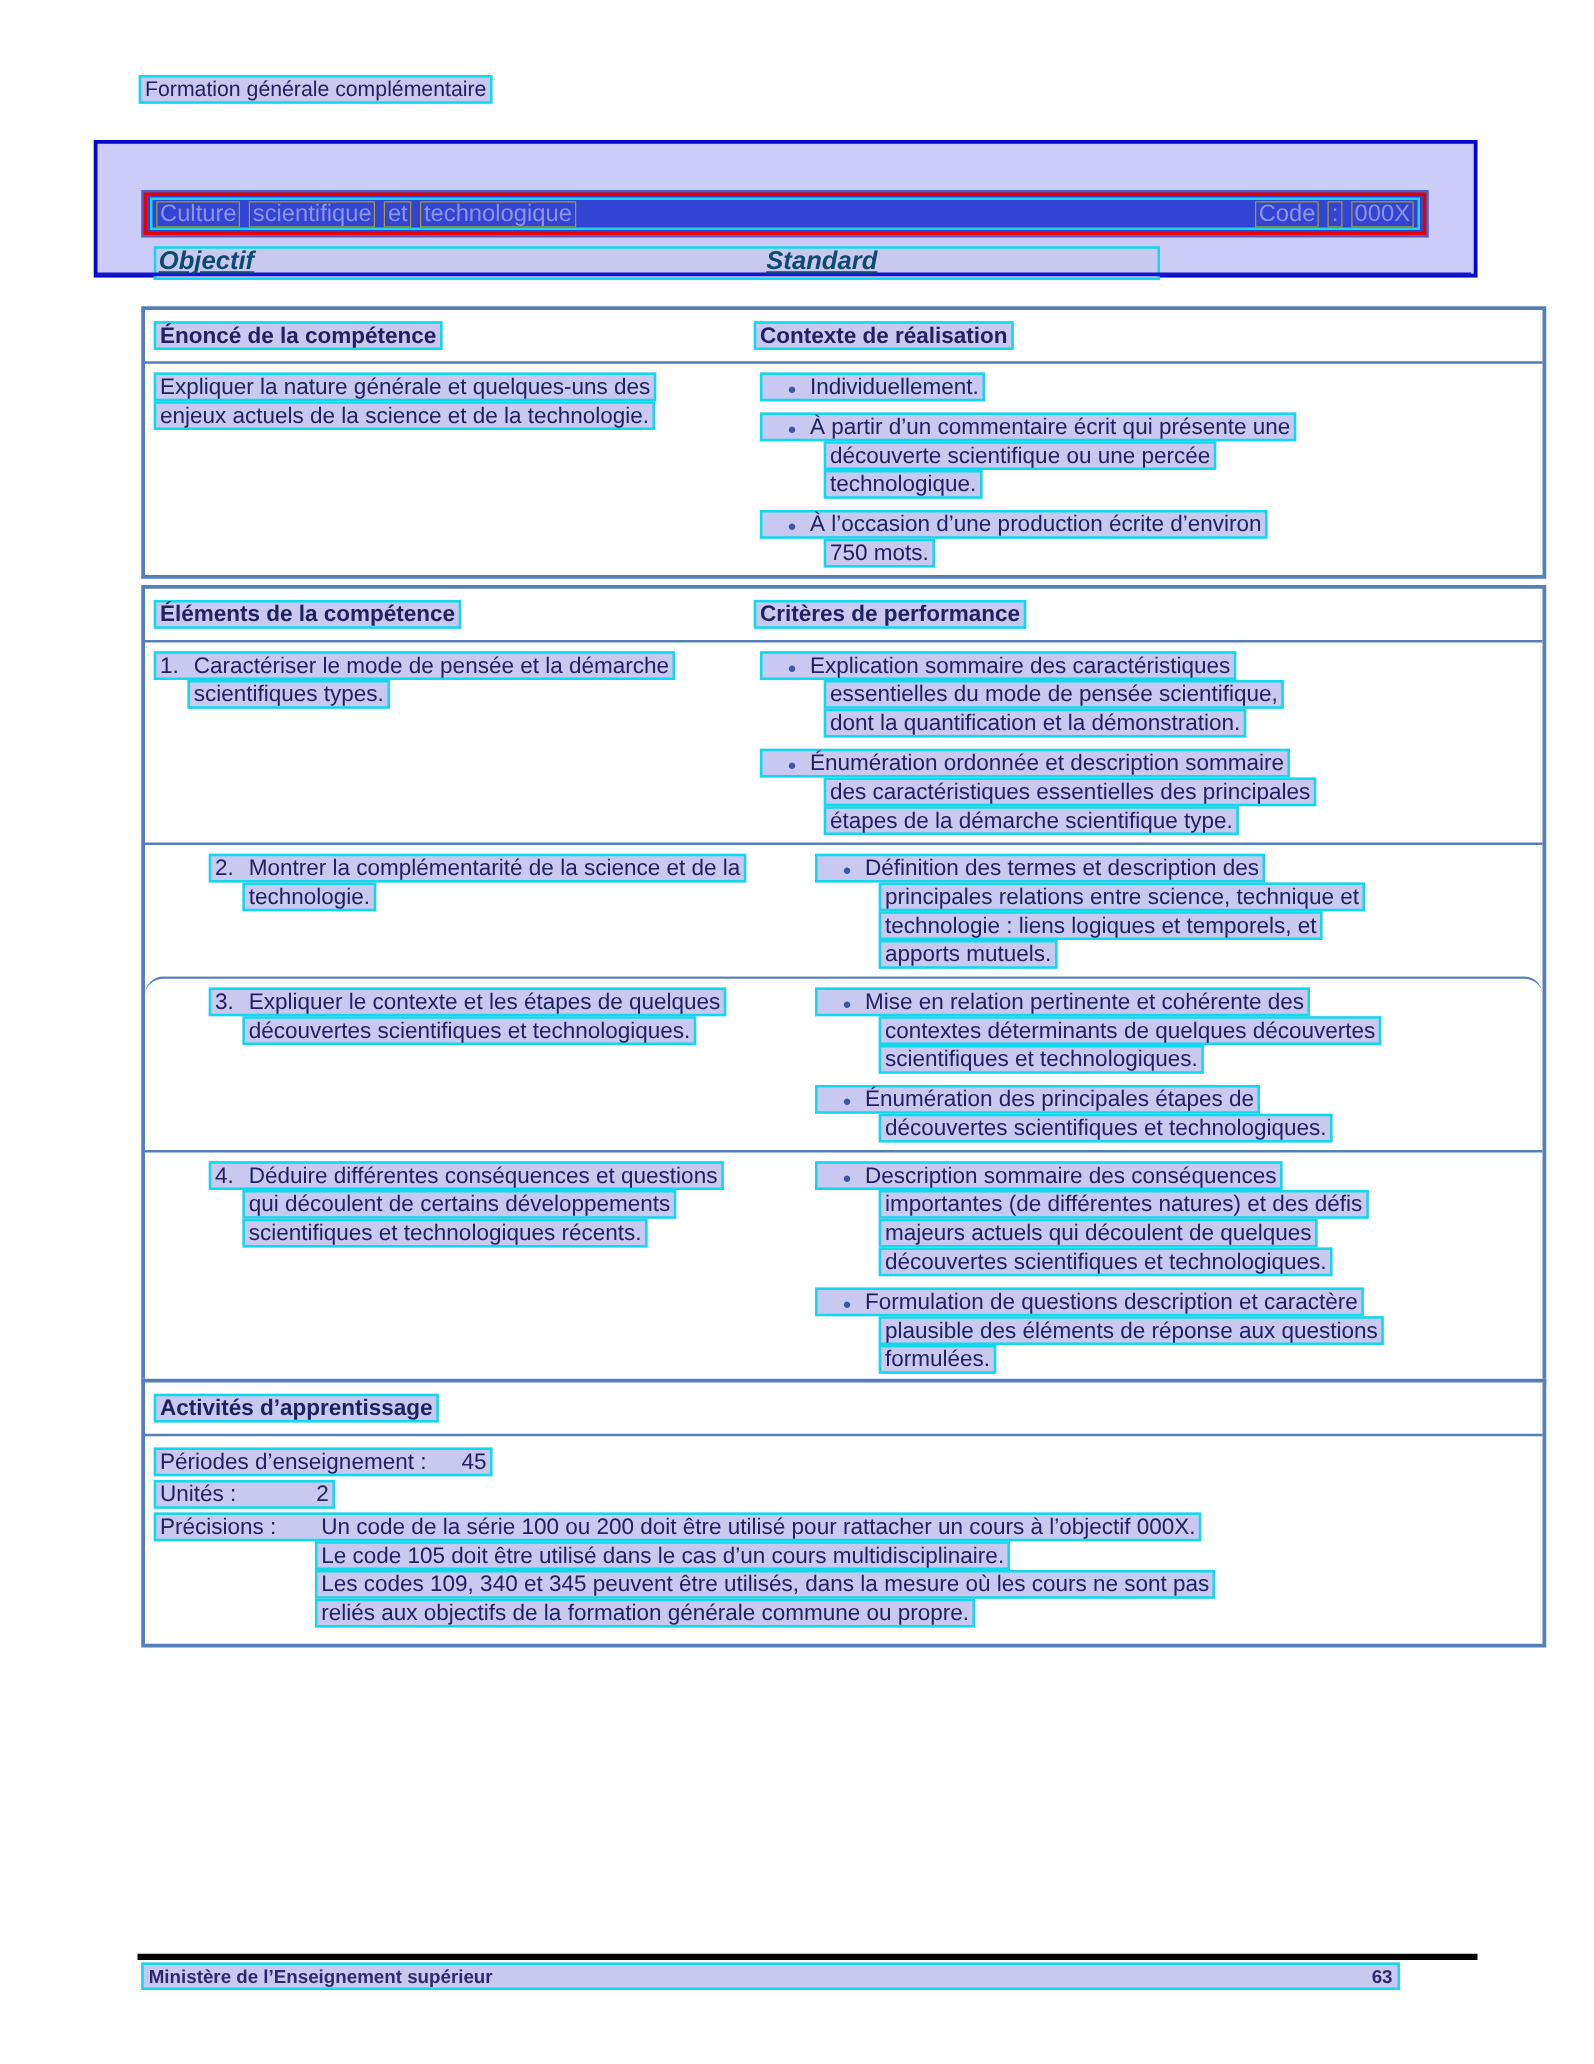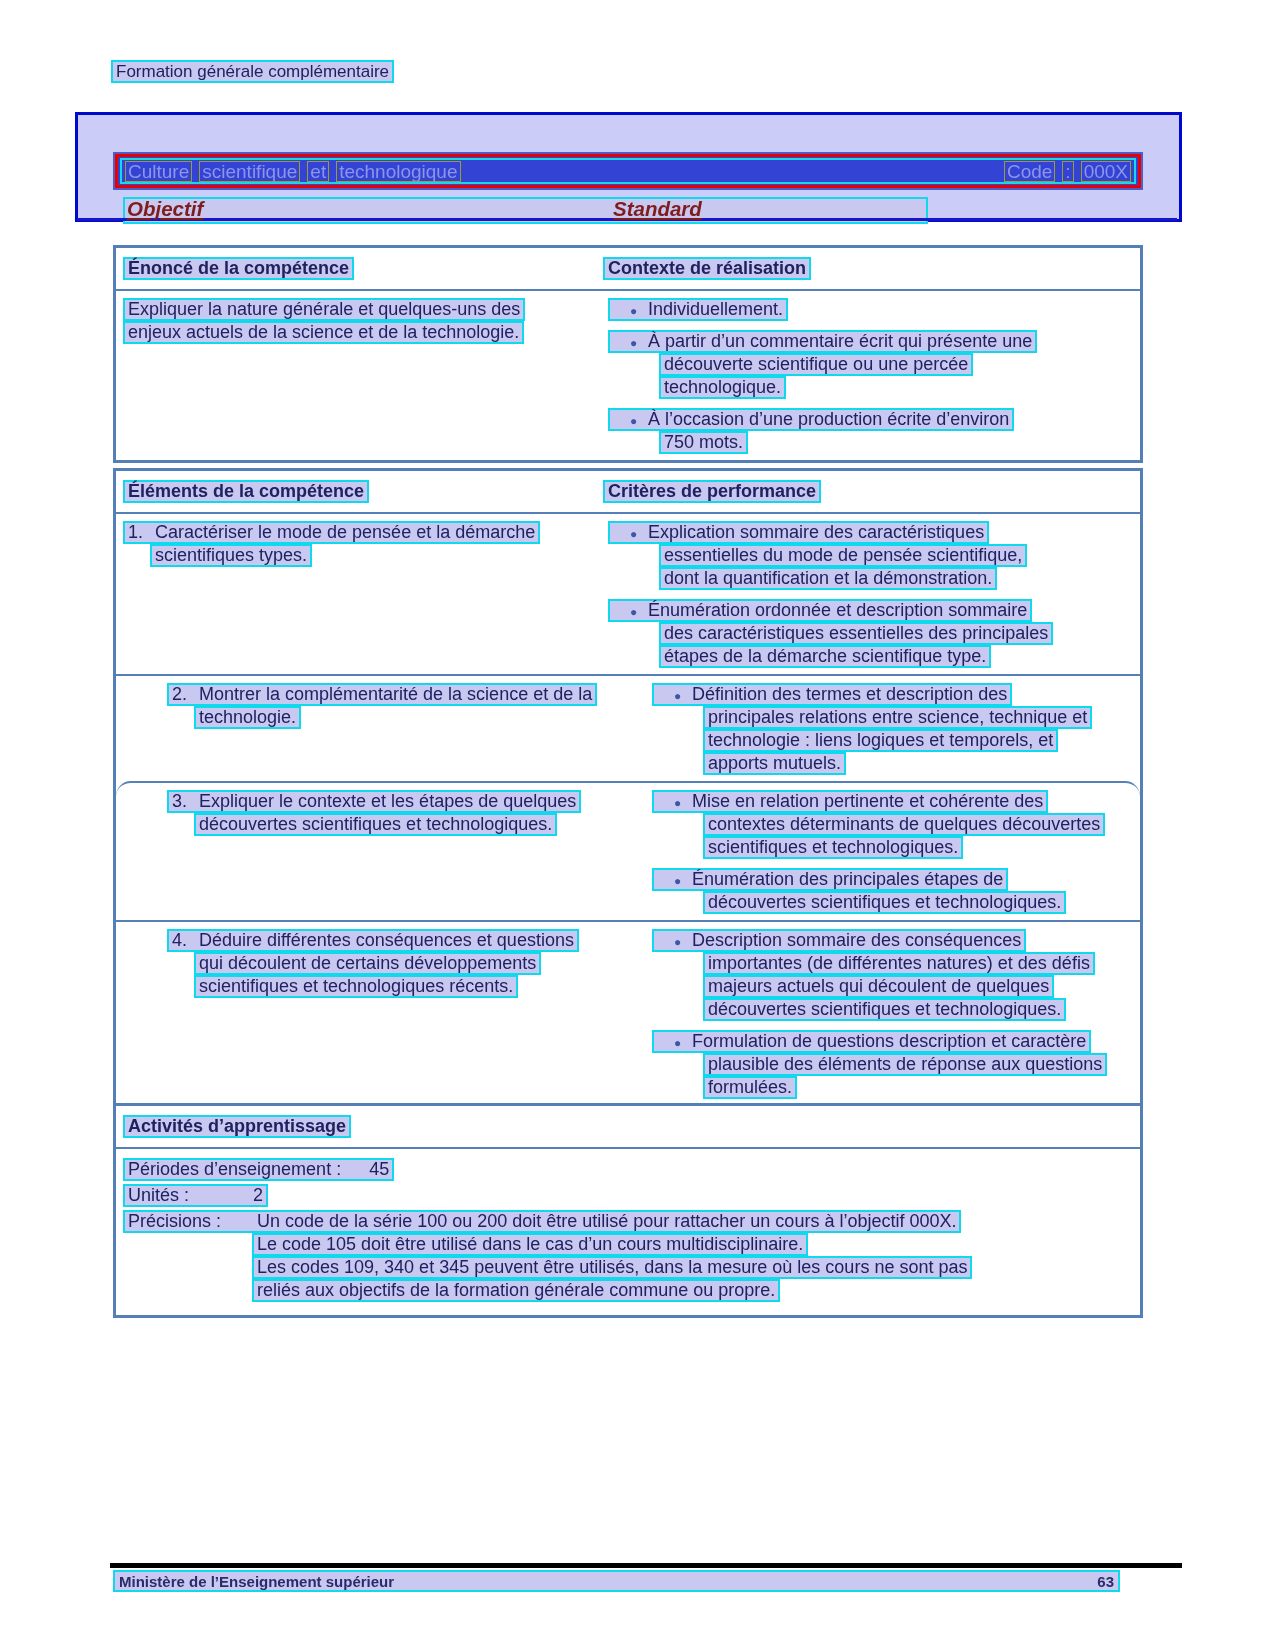--- a/index.html
+++ b/index.html
@@ -36,27 +36,27 @@
   .tw { border: 1px solid #9d9d2e; padding: 0 2px; line-height: 19px; }
   .tb-spacer { flex: 1; }
 
   .oss {
     position: absolute; left: 45px; top: 82px; width: 805px; height: 27px;
     background: #c8c8f0; border: 2px solid #0fd9ec;
   }
   .oss-line { position: absolute; left: -48px; right: -251px; top: 19px; height: 3px; background: #1515cc; }
   .oss span {
     position: absolute; top: -2px; font-style: italic; font-weight: bold; font-size: 20.5px;
-    color: #7f1d1d; text-decoration: underline; z-index: 1; text-align: right;
+    color: #0c4a6e; text-decoration: underline; z-index: 1; text-align: right;
   }
   .obj { left: 2px; }
   .std { left: 488px; }
 
   
-  .tbl { position: absolute; left: 113px; width: 1030px; border: 3px solid #5580b7; background: #fff; }
+  .tbl { position: absolute; left: 113px; width: 1124px; border: 3px solid #5580b7; background: #fff; }
   .tbl1 { top: 245px; } .tbl2 { top: 468px; } .tbl3 { top: 1103px; }
   .thead { display: flex; align-items: center; height: 43px; border-bottom: 2px solid #5580b7; }
   .trow { display: flex; padding-top: 7px; padding-bottom: 6px; }
   .trow + .trow { border-top: 2px solid #5580b7; padding-left: 44px; }
   .tleft { width: 487px; padding-left: 7px; }
   .tright { flex: 1; }
   .tright .lineblk > .hl { margin-left: 5px; }
   .tright .hl.ind-b { margin-left: 56px; }
   .tleft .hl.ind-num { margin-left: 27px; }
   .num { display: inline-block; width: 27px; }

